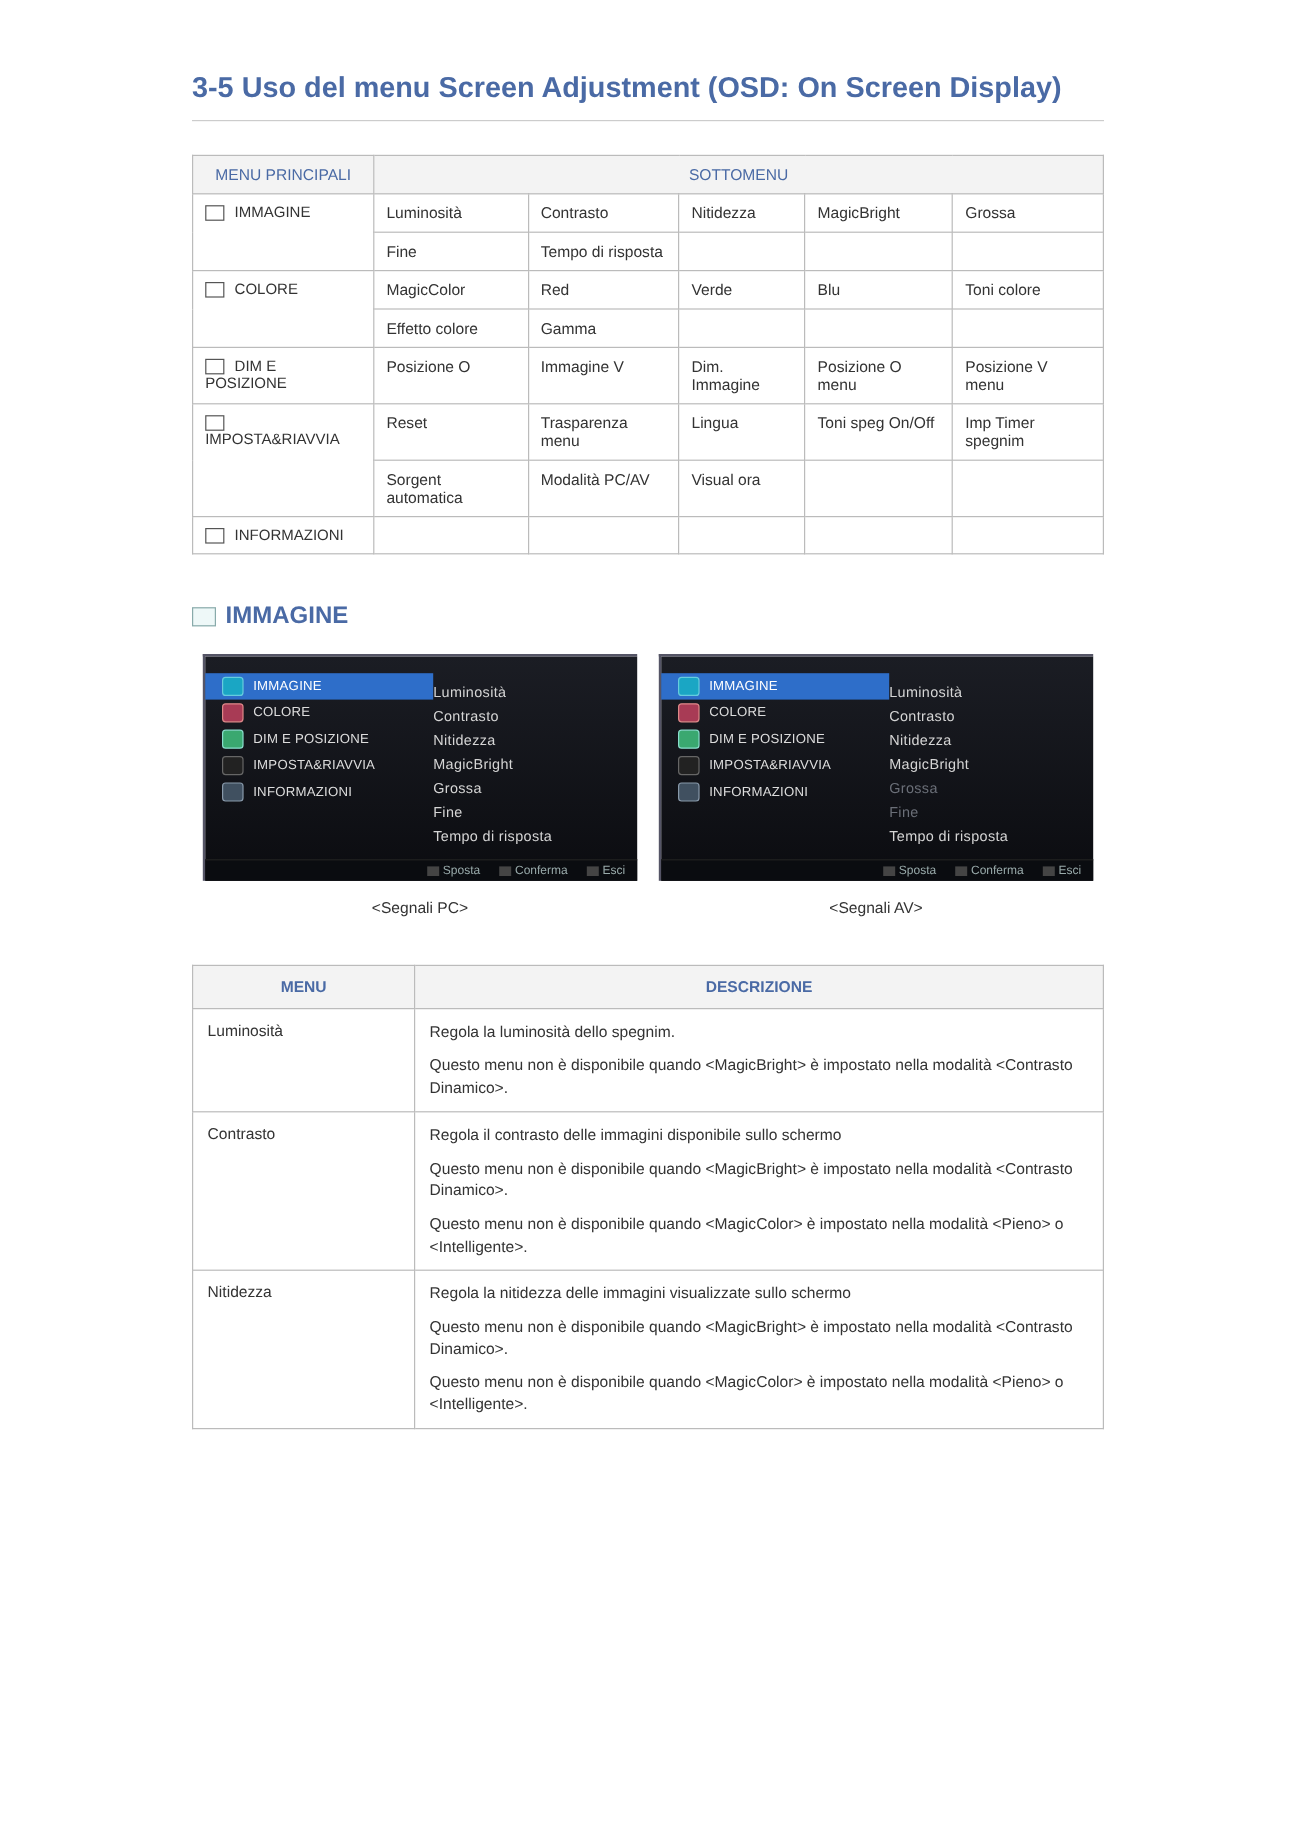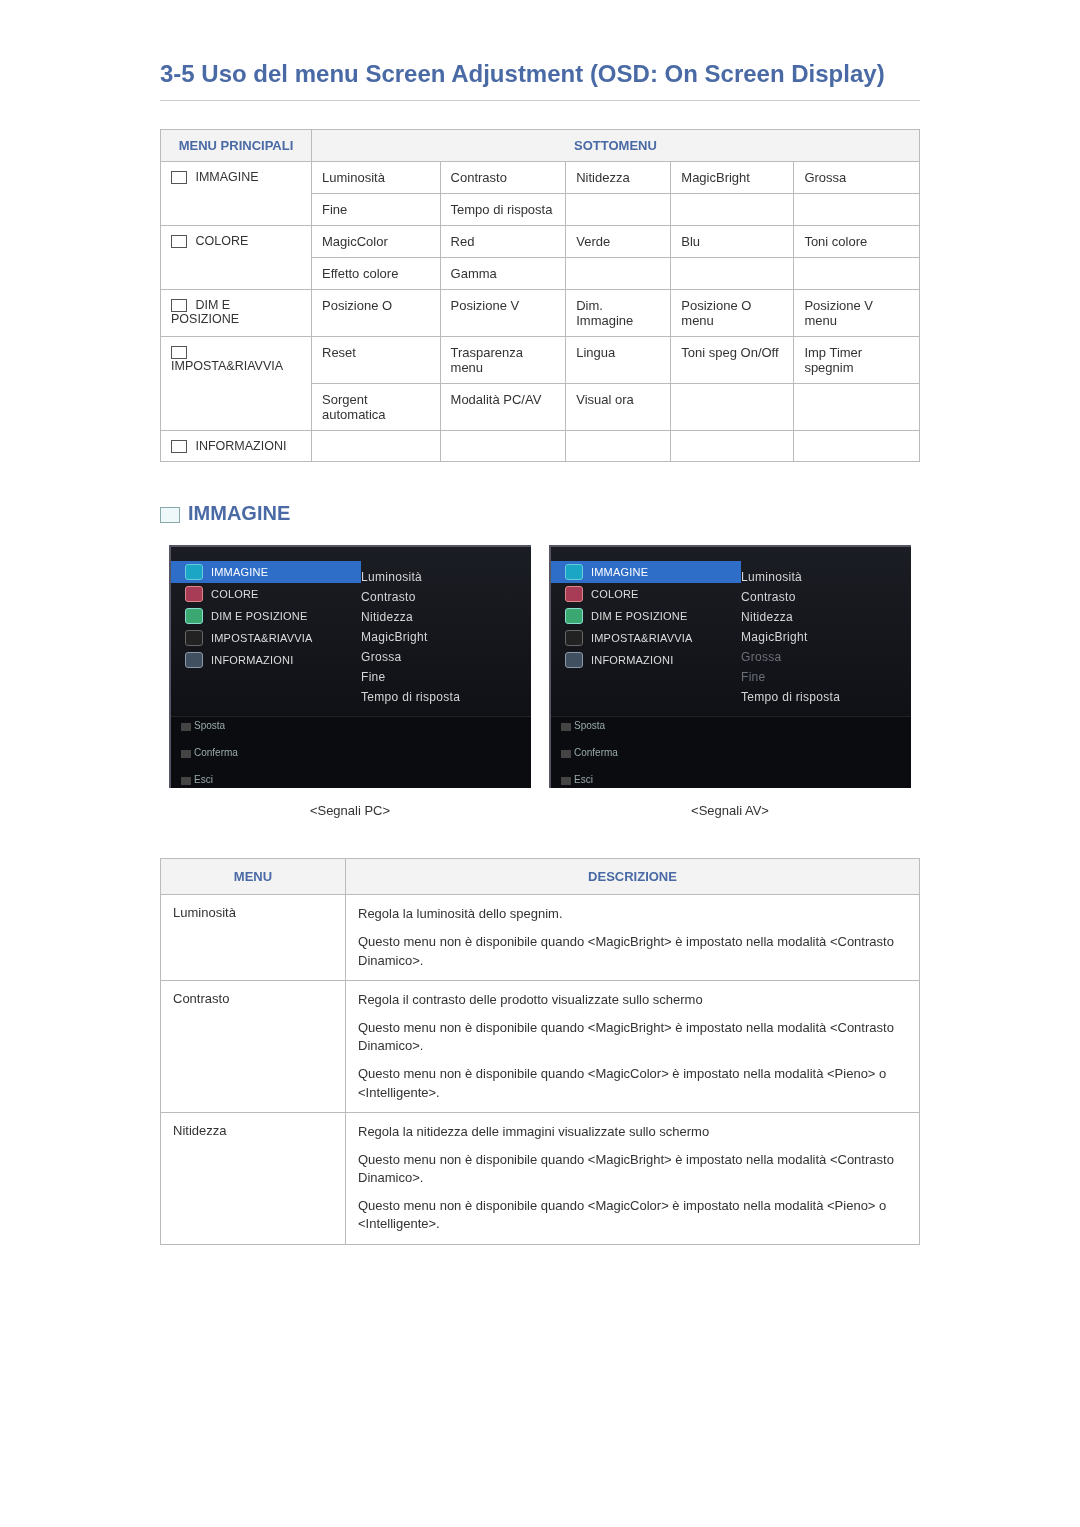--- a/index.html
+++ b/index.html
@@ -37,21 +37,21 @@
   }
   table.struct th, table.struct td {
     border: 1px solid #bbb;
     padding: 8px 10px;
     text-align: left;
     vertical-align: top;
   }
   table.struct th {
     background: #f3f3f3;
     color: #4a6aa5;
-    font-weight: bold;
+    font-weight: normal;
     text-align: center;
   }
   table.struct th.menu-col {
     width: 130px;
   }
   table.struct td.menu-cell {
     font-size: 12.5px;
   }
   .menu-cell .ic {
     display: inline-block;
@@ -117,21 +117,21 @@
   .oi-col { background: #a83b55; border: 1px solid #d88; }
   .oi-dim { background: #3aa870; border: 1px solid #8dc; color:#fff;}
   .oi-set { background: #222; border: 1px solid #666; color:#ddd;}
   .oi-inf { background: #405060; border: 1px solid #89a; color:#fff;}
   .osd-foot {
     background: #0a0c10;
     border-top: 1px solid #222;
     font-size: 10px;
     color: #9aa;
     padding: 3px 10px;
-    display: flex; justify-content: flex-end; gap: 16px; flex-direction: column;
+    display: flex; justify-content: flex-end; gap: 16px;
   }
   .osd-foot span::before {
     content: "";
     display: inline-block;
     width: 10px; height: 8px; margin-right: 3px;
     background: #444;
     vertical-align: middle;
   }
   .osd-caption { font-size: 13px; margin-top: 15px; }
   table.desc {
@@ -207,21 +207,21 @@
         <tr>
           <td>Effetto colore</td>
           <td>Gamma</td>
           <td></td>
           <td></td>
           <td></td>
         </tr>
         <tr>
           <td class="menu-cell" rowspan="1"><span class="ic"></span> DIM E POSIZIONE</td>
           <td>Posizione O</td>
-          <td>Posizione V</td>
+          <td>Immagine V</td>
           <td>Dim. Immagine</td>
           <td>Posizione O menu</td>
           <td>Posizione V menu</td>
         </tr>
         <tr>
           <td class="menu-cell" rowspan="2"><span class="ic"></span> IMPOSTA&amp;RIAVVIA</td>
           <td>Reset</td>
           <td>Trasparenza menu</td>
           <td>Lingua</td>
           <td>Toni speg On/Off</td>
@@ -349,21 +349,21 @@
         <tr>
           <td>Luminosità</td>
           <td>
             <p>Regola la luminosità dello spegnim.</p>
             <p>Questo menu non è disponibile quando &lt;MagicBright&gt; è impostato nella modalità &lt;Contrasto Dinamico&gt;.</p>
           </td>
         </tr>
         <tr>
           <td>Contrasto</td>
           <td>
-            <p>Regola il contrasto delle prodotto visualizzate sullo schermo</p>
+            <p>Regola il contrasto delle immagini disponibile sullo schermo</p>
             <p>Questo menu non è disponibile quando &lt;MagicBright&gt; è impostato nella modalità &lt;Contrasto Dinamico&gt;.</p>
             <p>Questo menu non è disponibile quando &lt;MagicColor&gt; è impostato nella modalità &lt;Pieno&gt; o &lt;Intelligente&gt;.</p>
           </td>
         </tr>
         <tr>
           <td>Nitidezza</td>
           <td>
             <p>Regola la nitidezza delle immagini visualizzate sullo schermo</p>
             <p>Questo menu non è disponibile quando &lt;MagicBright&gt; è impostato nella modalità &lt;Contrasto Dinamico&gt;.</p>
             <p>Questo menu non è disponibile quando &lt;MagicColor&gt; è impostato nella modalità &lt;Pieno&gt; o &lt;Intelligente&gt;.</p>

